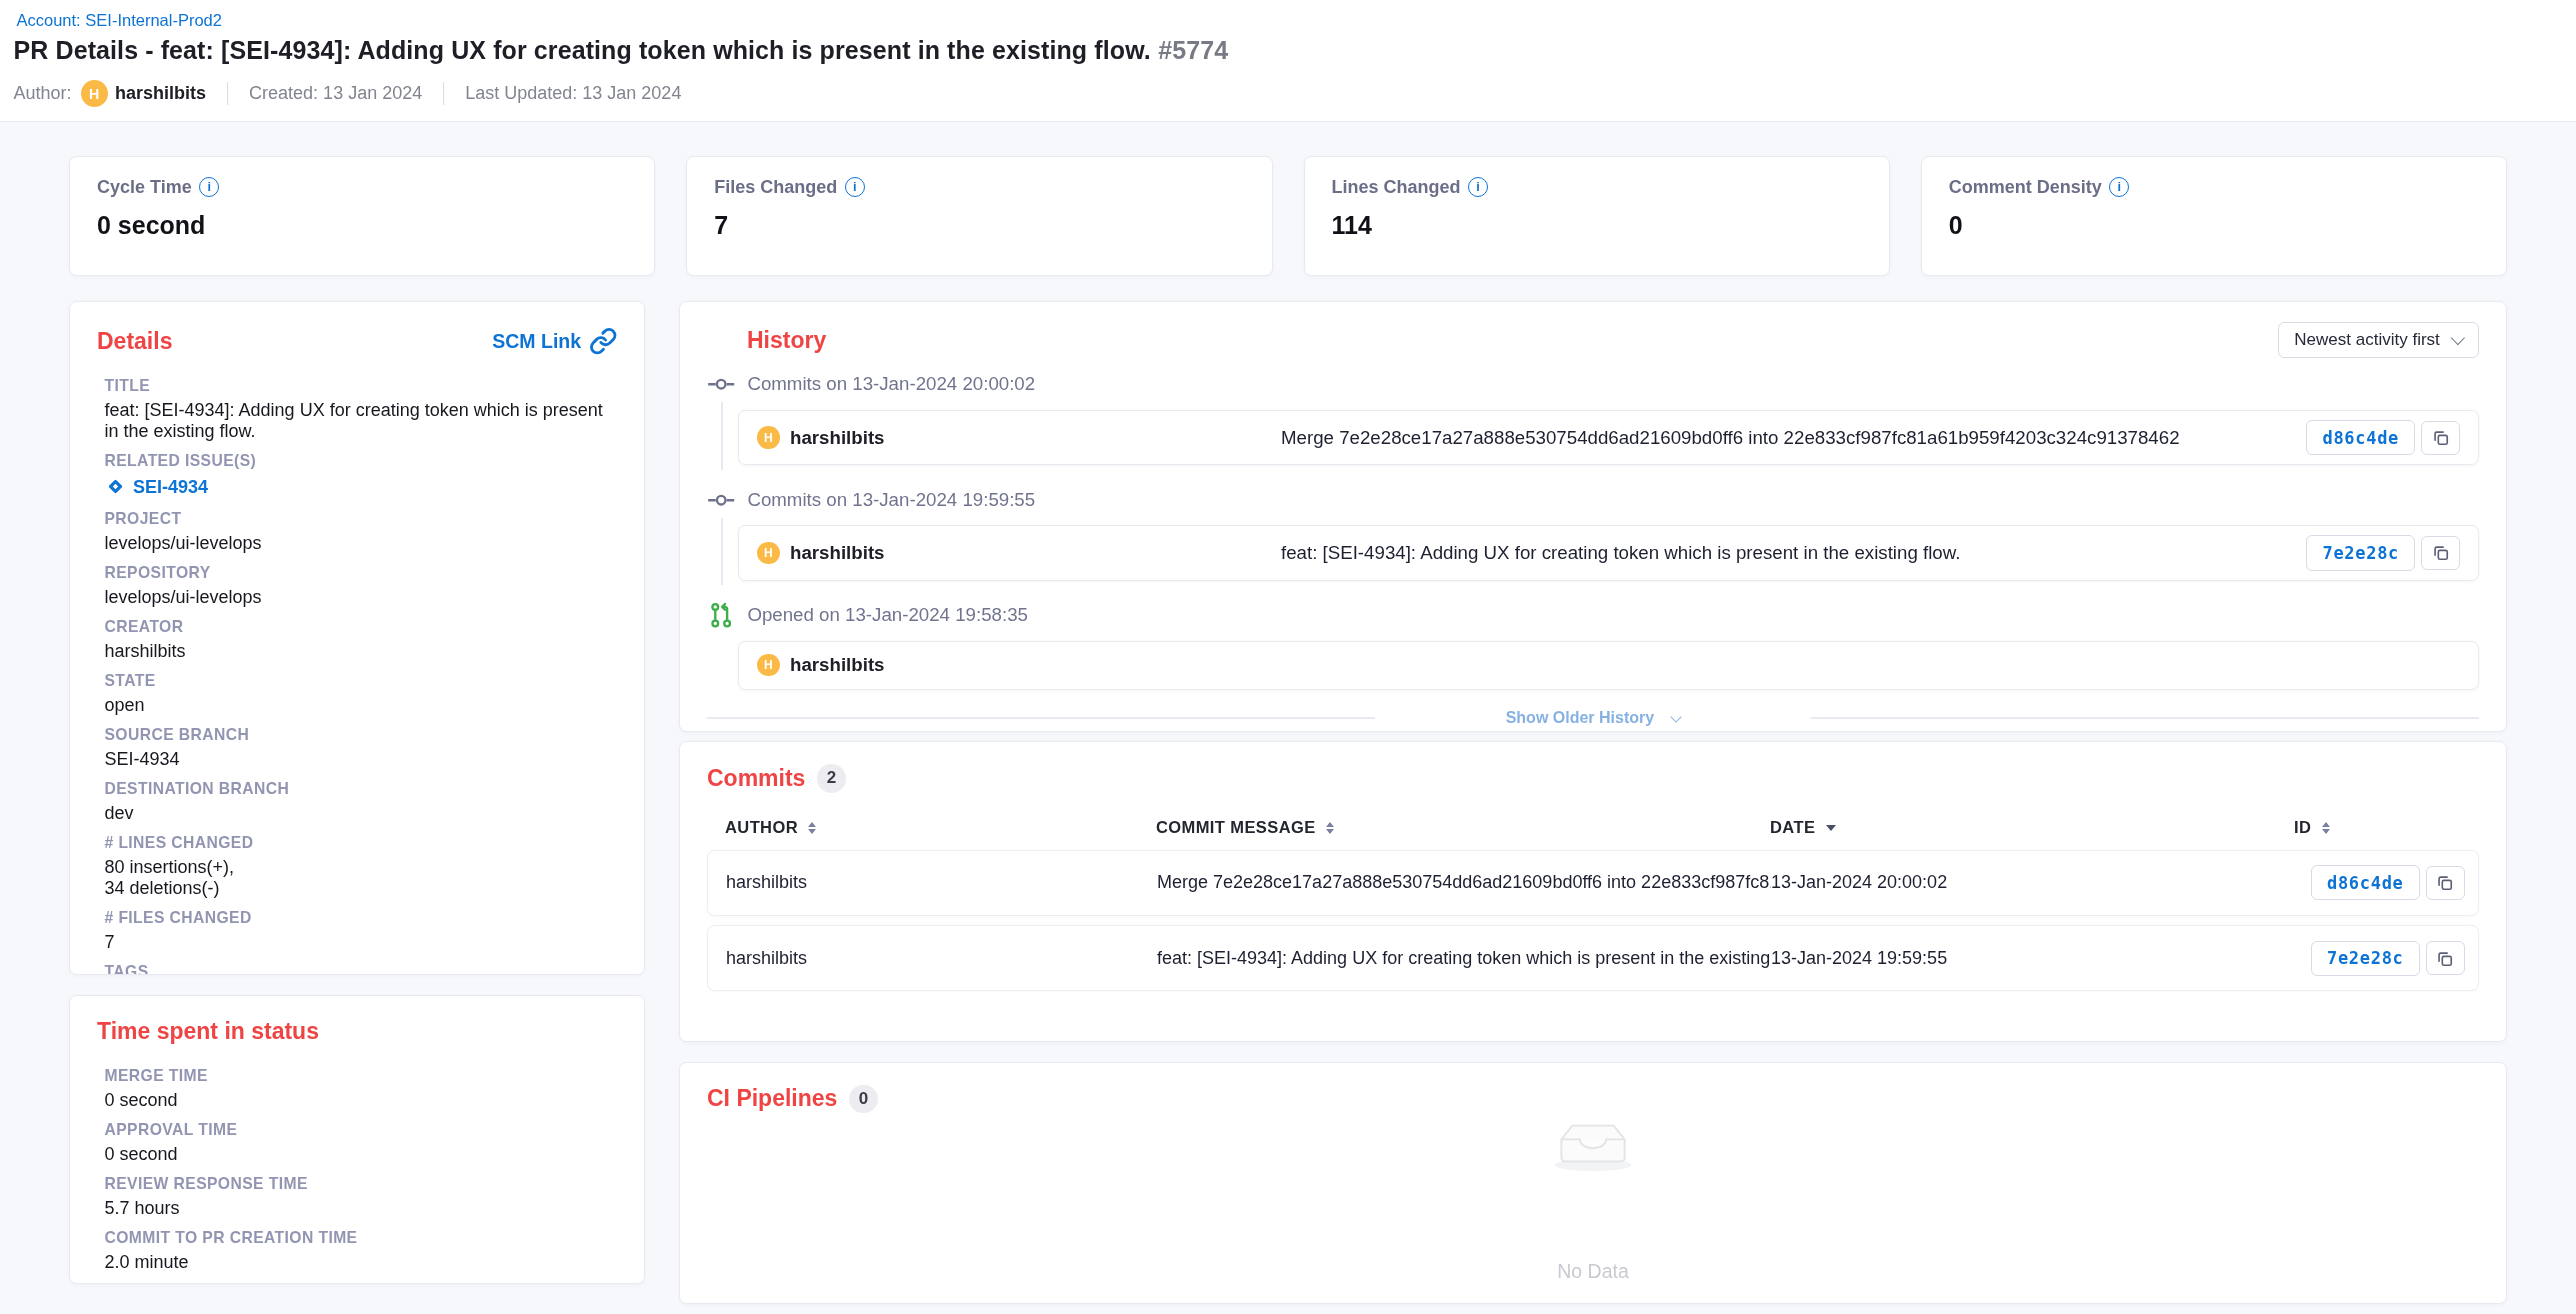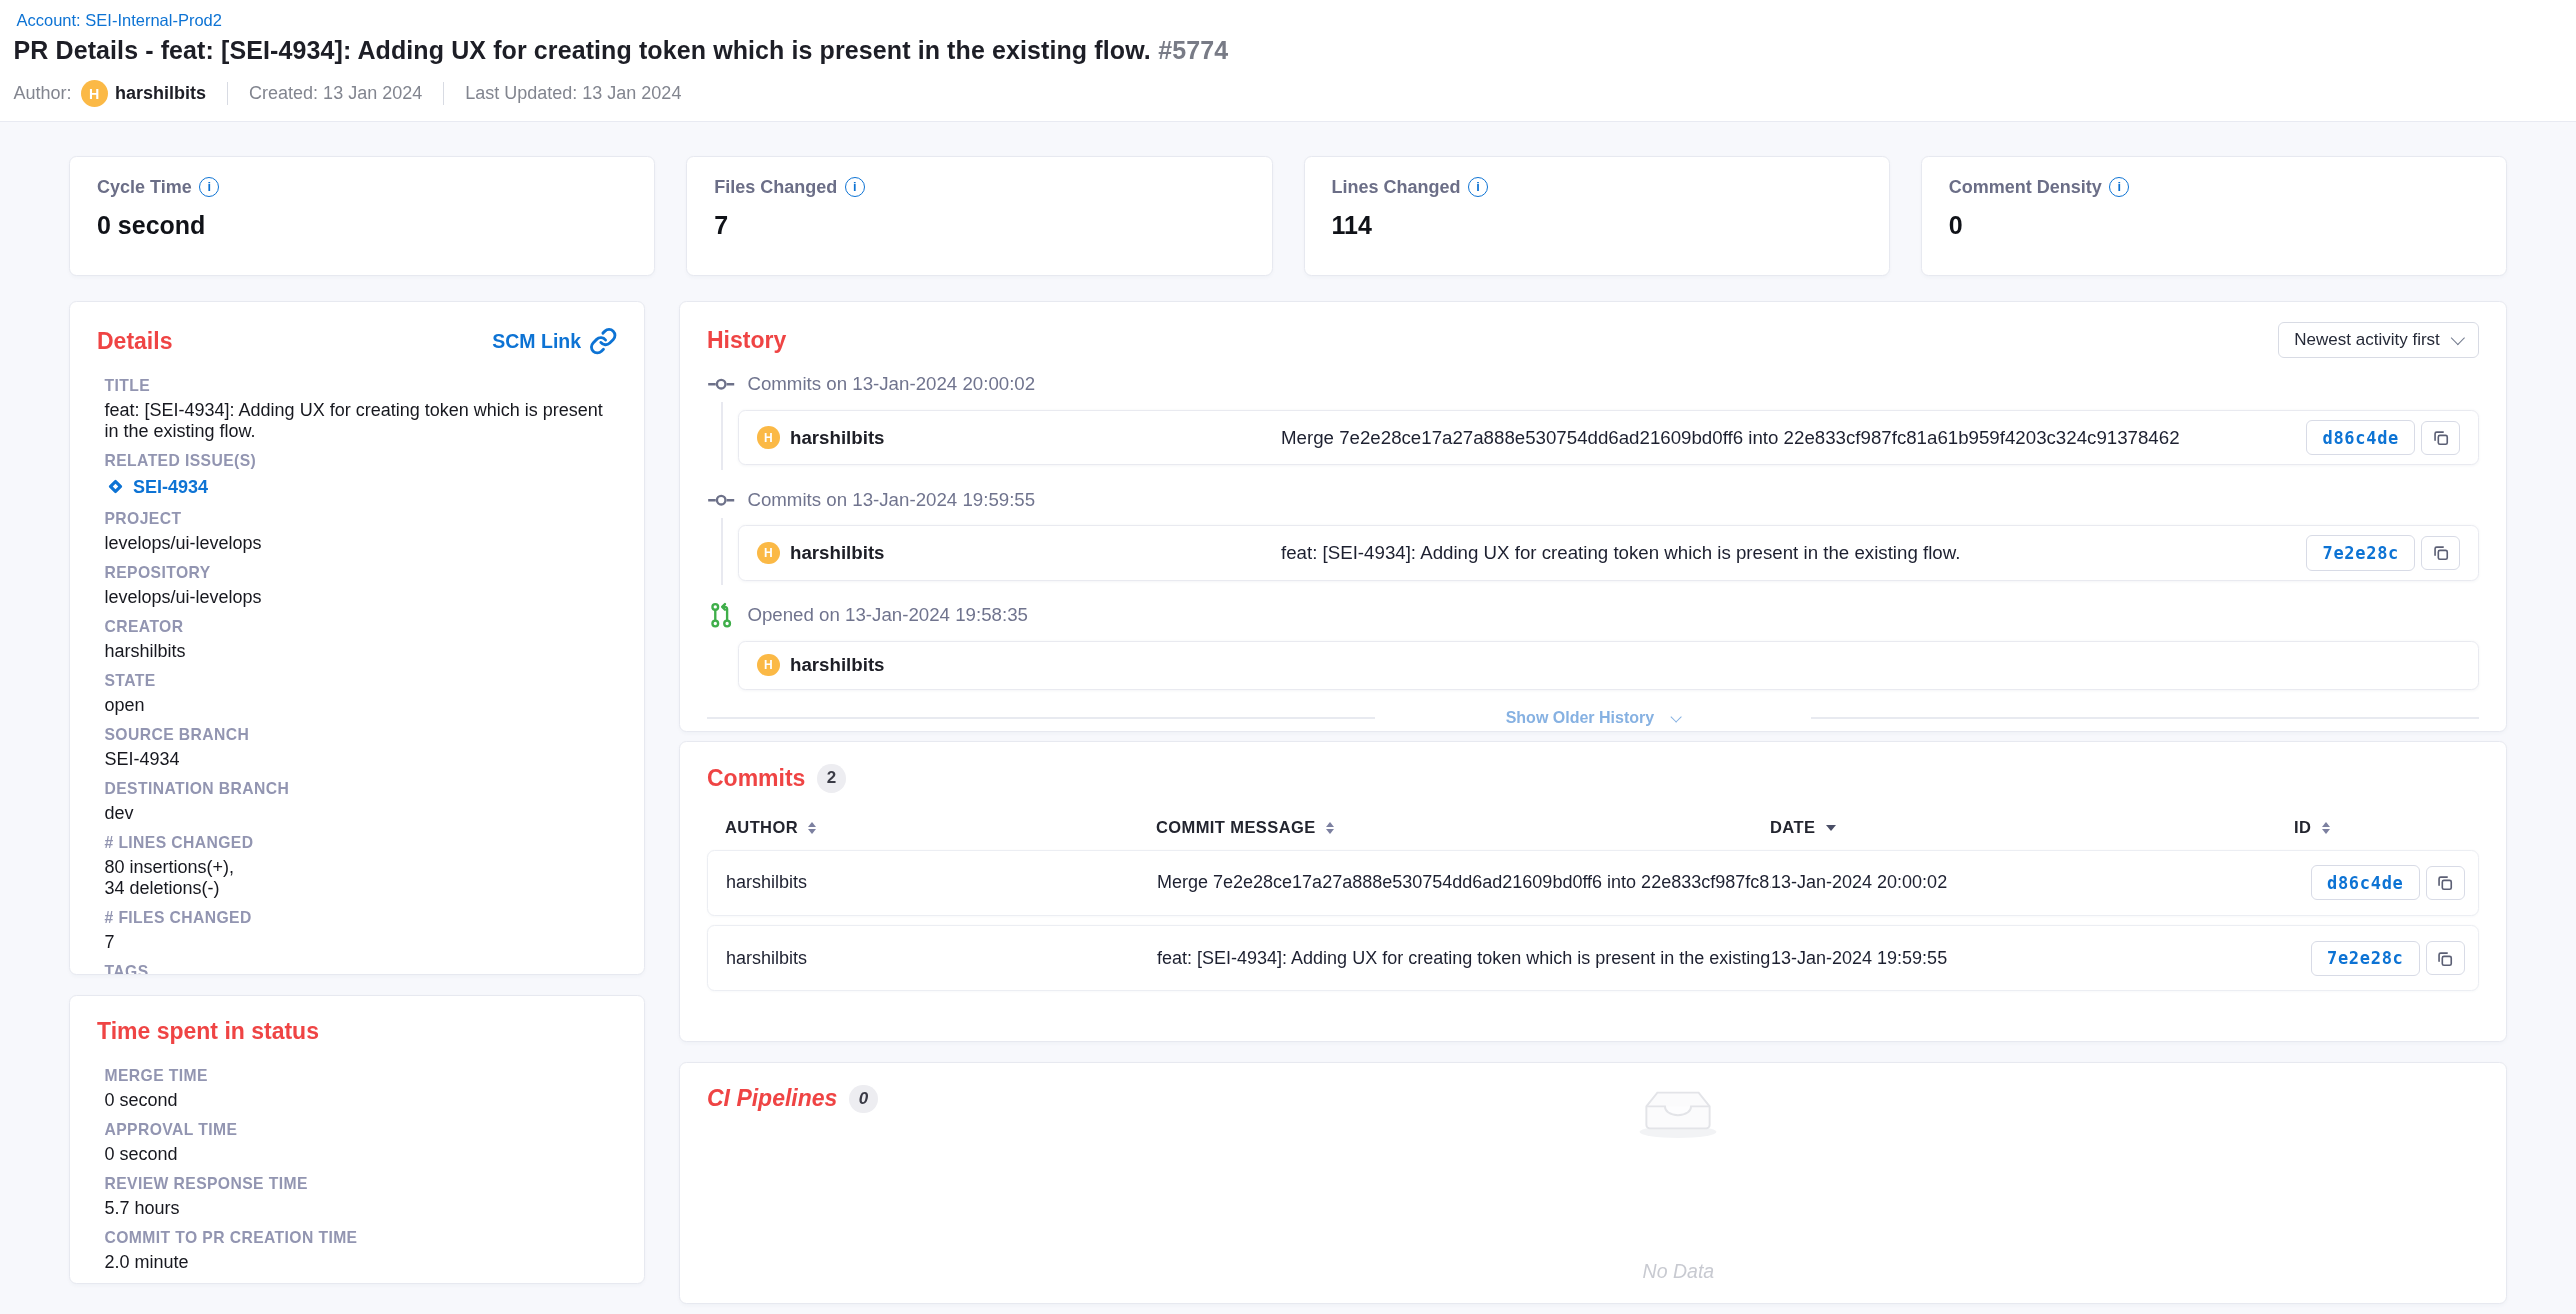--- a/index.html
+++ b/index.html
@@ -102,21 +102,21 @@
   .field-value { font-size: 18px; line-height: 21px; color: #17181f; }
   .issue-chip {
     display: inline-flex; align-items: center; gap: 7.5px;
     color: #0d73d4; font-weight: 700; font-size: 18px; line-height: 24px;
     text-decoration: none;
   }
   .time-panel .panel-heading { height: 33px; margin-bottom: 15px; }
 
   
   .history-panel { height: 431px; padding: 19.5px 27px; margin-bottom: 9px; overflow: hidden; }
-  .history-head { display: flex; align-items: center; justify-content: space-between; height: 37px; margin-bottom: 10.5px; }
+  .history-head { display: flex; align-items: center; justify-content: space-between; height: 37px; margin-bottom: 10.5px; margin-left: 40px; }
   .sort-select {
     display: inline-flex; align-items: center; gap: 13.5px;
     height: 36px; padding: 0 15px;
     border: 0.7px solid #d8dbe4; border-radius: 6px; background: #fff;
     font-size: 17px; color: #262a38; cursor: pointer;
   }
   .chev {
     width: 9.7px; height: 9.7px;
     border-right: 1.9px solid #737b8e; border-bottom: 1.9px solid #737b8e;
     transform: rotate(45deg); margin-top: -4.5px;
@@ -188,21 +188,21 @@
   .tbl-row {
     margin-top: 9.7px; padding: 0 18px; height: 66px;
     background: #fff; border: 0.7px solid #eceef3; border-radius: 7.5px;
     box-shadow: 0 0.7px 2.2px rgba(40,50,90,0.03);
     font-size: 18px; color: #1d2030;
   }
   .tbl-row .cell { white-space: nowrap; overflow: hidden; padding-right: 15px; }
   .tbl-row .hash-group { margin-left: 0; }
 
   
-  .ci-panel { height: 242px; padding: 19.5px 27px; display: flex; flex-direction: row; overflow: hidden; font-style: italic; }
+  .ci-panel { height: 242px; padding: 19.5px 27px; display: flex; flex-direction: column; overflow: hidden; }
   .ci-empty { flex: 1; display: flex; flex-direction: column; align-items: center; justify-content: space-between; }
   .no-data-text { margin-top: 6px; font-size: 19.5px; color: #c8cad1; }
 </style>
 </head>
 <body>
 
 <header class="topbar">
   <a href="#" class="account-link">Account: SEI-Internal-Prod2</a>
   <div class="page-title">
     <span>PR Details - feat: [SEI-4934]: Adding UX for creating token which is present in the existing flow.</span><span class="prnum">#5774</span>

